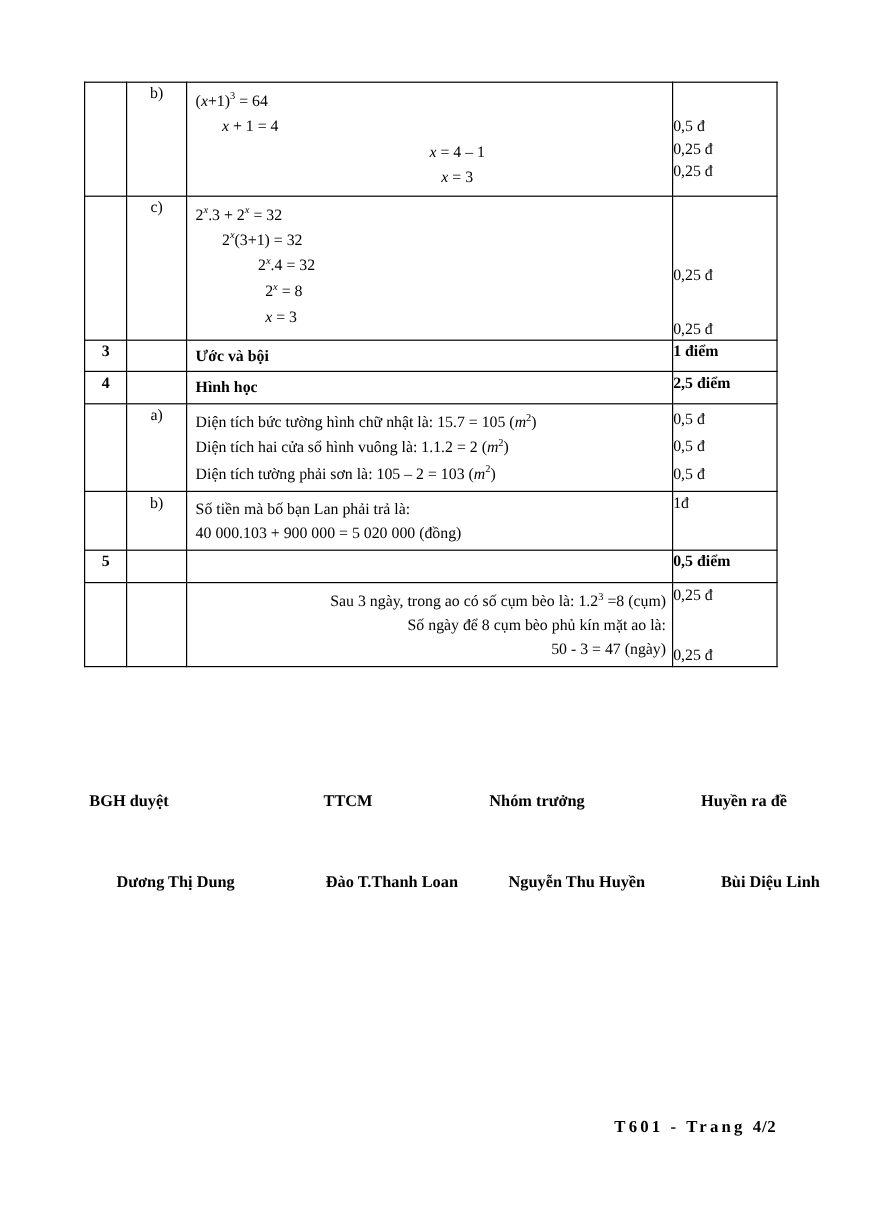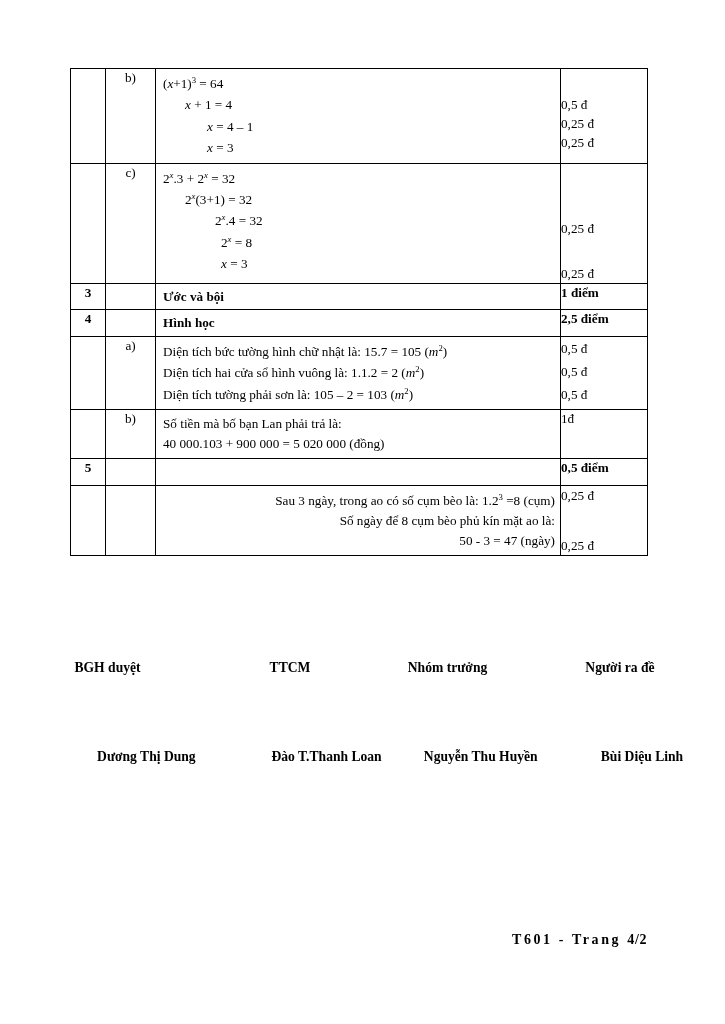--- a/index.html
+++ b/index.html
@@ -68,21 +68,21 @@
 
   .body-cell { vertical-align: top; }
   .heading { font-weight: bold; }
 
   
   .mline {
     white-space: nowrap;
     line-height: 1.62;
   }
   .ind1 { padding-left: 22px; }
-  .ind2 { padding-left: 44px; }
+  .ind2 { padding-left: 44px; text-align: center; }
   .ind3 { padding-left: 52px; }
   .ind4 { padding-left: 58px; }
 
   .it { font-style: italic; }
   sup { font-size: 0.66em; line-height: 0; vertical-align: super; }
 
   .sub-list { line-height: 1.5; }
   .sub-list .li { padding-left: 30px; white-space: nowrap; }
 
   .txtline { line-height: 1.52; white-space: nowrap; }
@@ -97,21 +97,21 @@
     left: 0;
     top: 660px;
     width: 725px;
   }
   .sign-row {
     display: flex;
     font-weight: bold;
     font-size: 13.6px;
   }
   .sign-row.titles { margin-bottom: 0; }
-  .sign-row.names  { margin-top: 73px; padding-left: 42px; }
+  .sign-row.names  { margin-top: 51px; padding-left: 42px; }
 
   .sign-col {
     text-align: center;
   }
   .titles .col-1 { width: 215px; text-align: center; }
   .titles .col-2 { width: 150px; text-align: center; }
   .titles .col-3 { width: 165px; text-align: center; }
   .titles .col-4 { width: 180px; text-align: center; }
 
   .names .col-1 { width: 220px; text-align: center; }
@@ -266,21 +266,21 @@
       </tr>
 
     </tbody>
   </table>
 
   <div class="sign-block">
     <div class="sign-row titles">
       <div class="sign-col col-1">BGH duyệt</div>
       <div class="sign-col col-2">TTCM</div>
       <div class="sign-col col-3">Nhóm trưởng</div>
-      <div class="sign-col col-4">Người ra đề</div>
+      <div class="sign-col col-4">Huyền ra đề</div>
     </div>
     <div class="sign-row names">
       <div class="sign-col col-1">Dương Thị Dung</div>
       <div class="sign-col col-2">Đào T.Thanh Loan</div>
       <div class="sign-col col-3">Nguyễn Thu Huyền</div>
       <div class="sign-col col-4">Bùi Diệu Linh</div>
     </div>
   </div>
 
   <div class="footer"><span>T601 - Trang </span><span class="pg">4/2</span></div>

